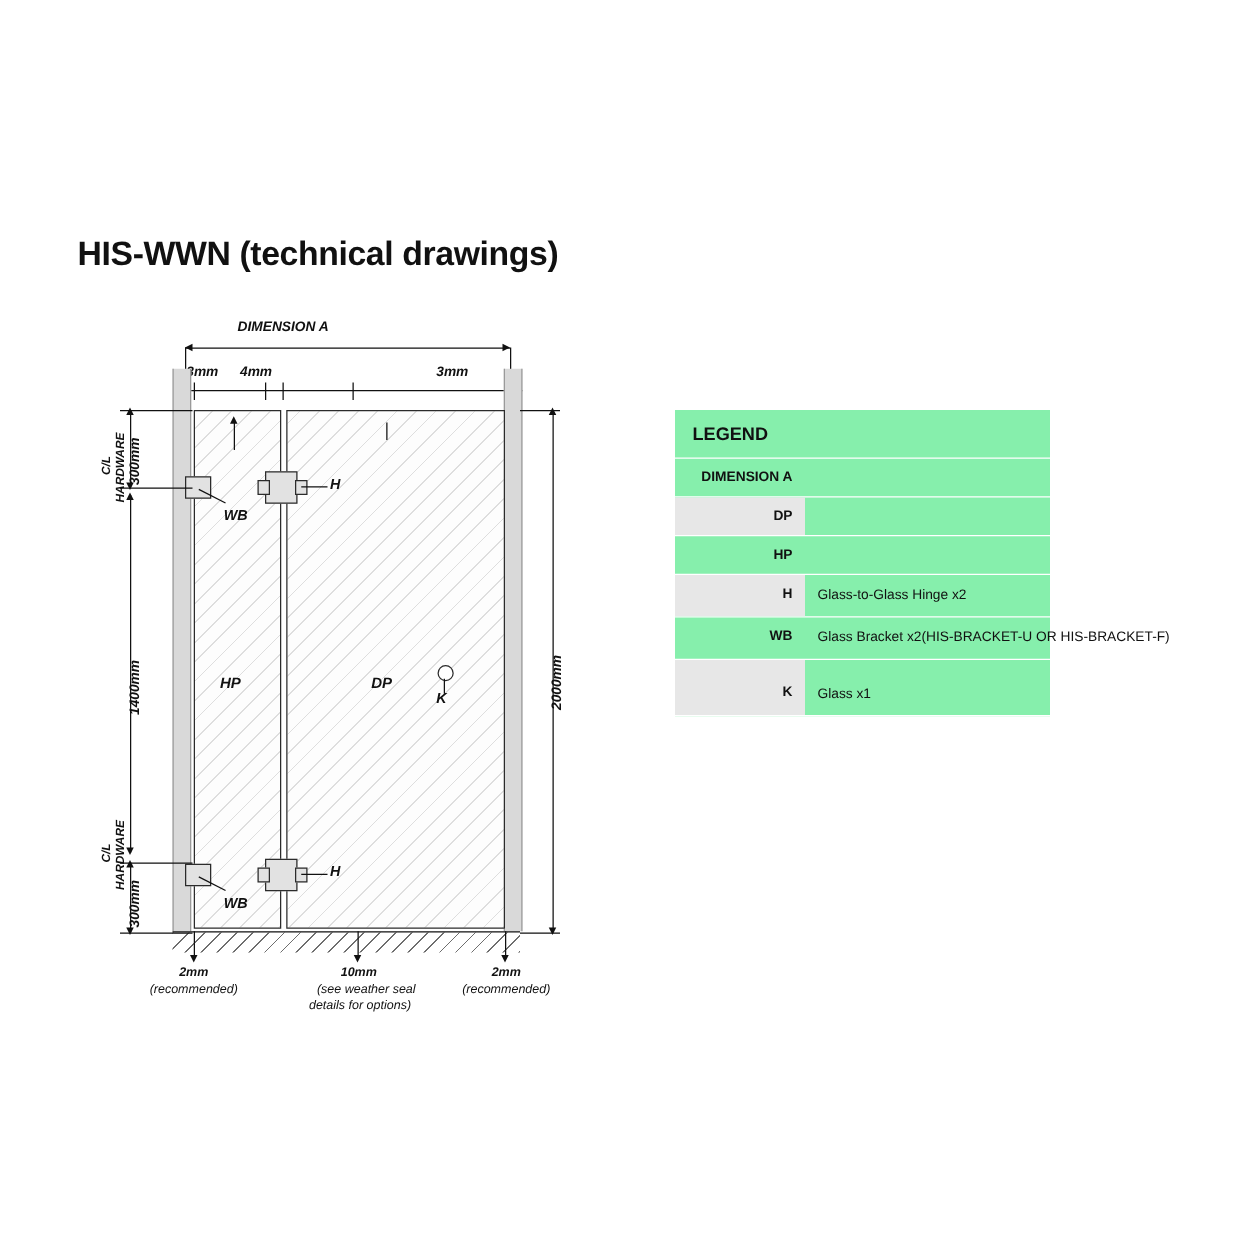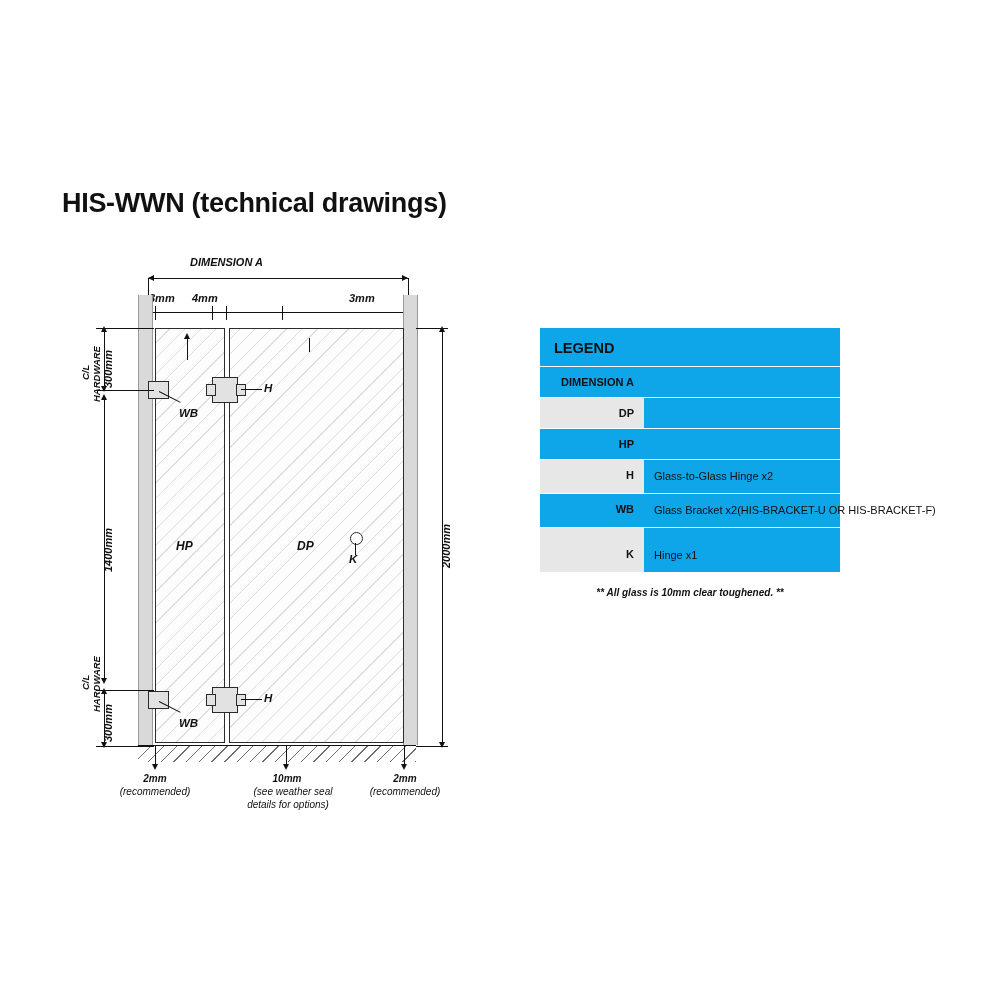--- a/index.html
+++ b/index.html
@@ -180,21 +180,21 @@
       #6e6e6e 0px, #6e6e6e 1px,
       rgba(255,255,255,0) 1px, rgba(255,255,255,0) 9px);
     border-top:1.4px solid #111;
   }
 
   
   .legend{
     position:absolute;
     left:540px; top:328px;
     width:300px;
-    background:#0ea5e9;
+    background:#86efac;
     font-size:11px;
   }
   .legend-title{
     font-size:14.5px;
     font-weight:bold;
     padding:12px 14px 10px 14px;
     border-bottom:1px solid #ffffff;
   }
   .lrow{
     display:flex;
@@ -353,17 +353,16 @@
   <div class="lrow">
     <div class="lkey">H</div>
     <div class="lval">Glass-to-Glass Hinge x2</div>
   </div>
   <div class="lrow">
     <div class="lkey">WB</div>
     <div class="lval wide">Glass Bracket x2(HIS-BRACKET-U OR HIS-BRACKET-F)</div>
   </div>
   <div class="lrow" style="min-height:40px;">
     <div class="lkey" style="padding-top:20px;">K</div>
-    <div class="lval" style="padding-top:20px;">Hinge x1</div>
-  </div>
-
-  <div class="legend-foot">** All glass is 10mm clear toughened. **</div>
+    <div class="lval" style="padding-top:20px;">Glass x1</div>
+  </div>
+
 </div>
 
 </body></html>

